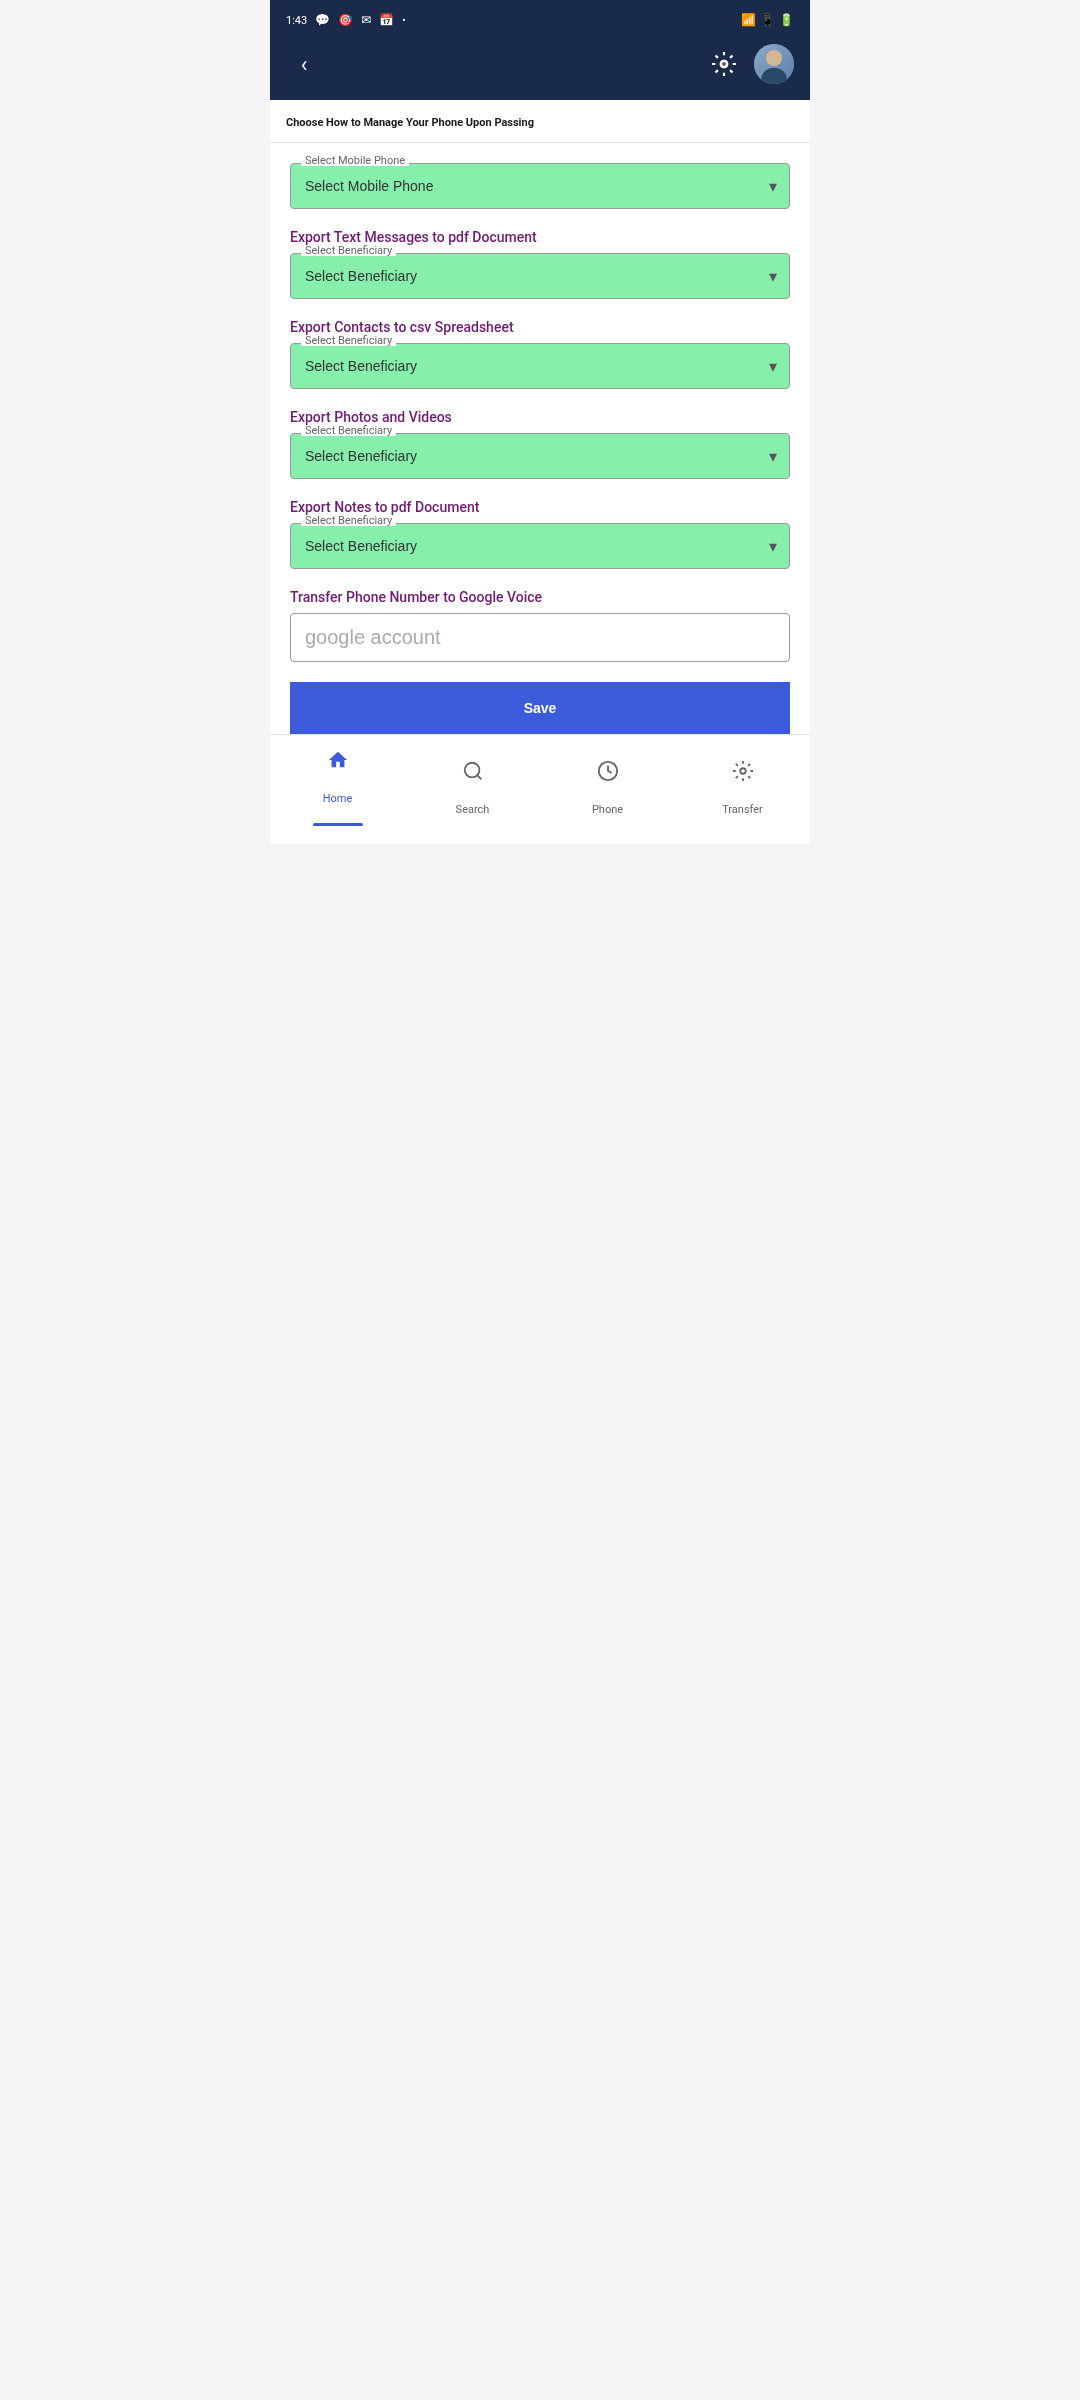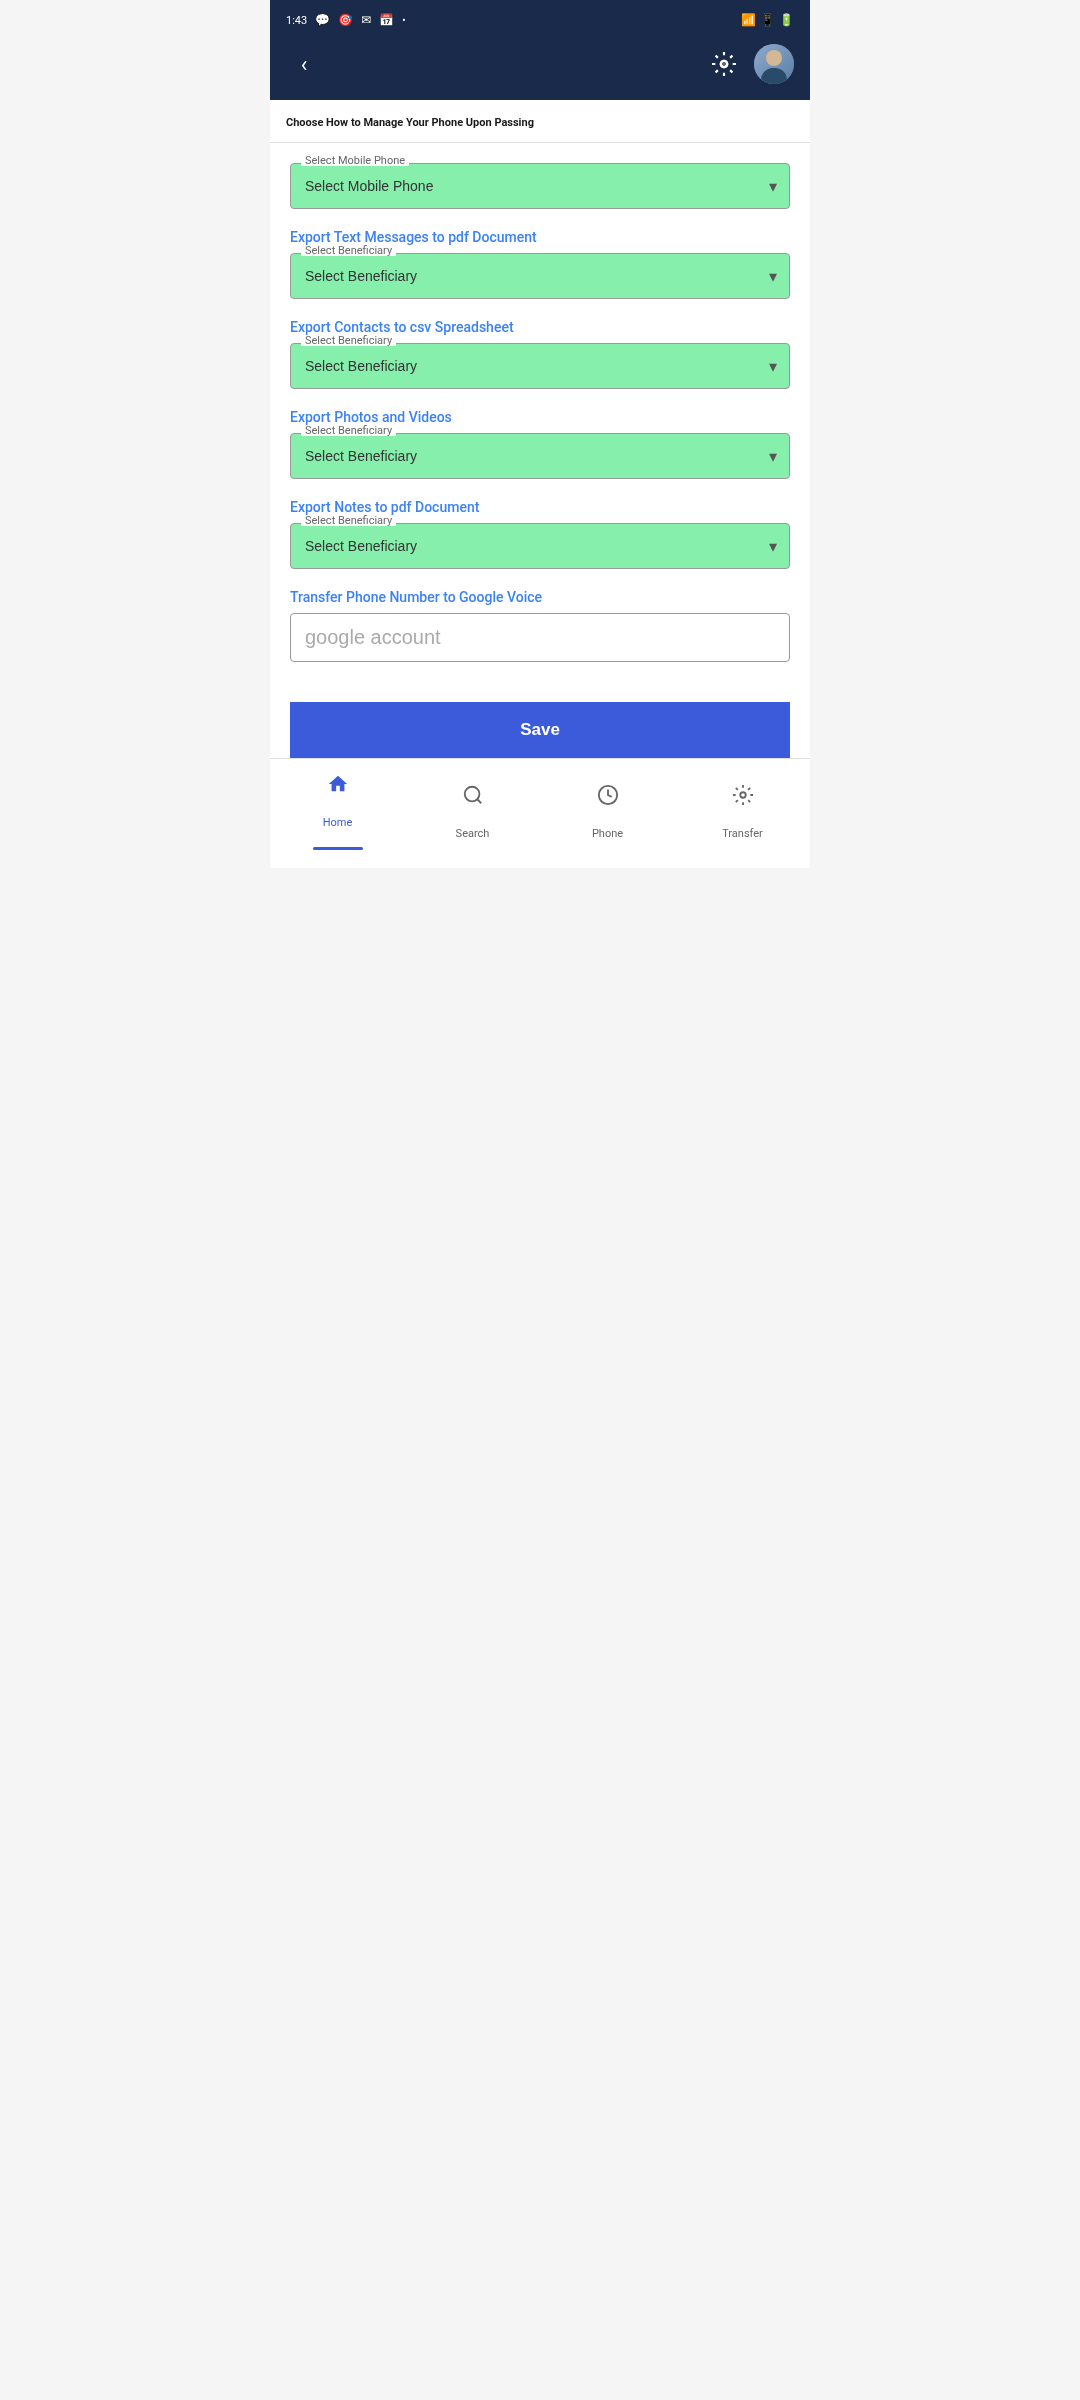--- a/index.html
+++ b/index.html
@@ -145,21 +145,21 @@
     }
 
     
     .form-section {
       margin-bottom: 20px;
     }
 
     .section-label {
       font-size: 14px;
       font-weight: 500;
-      color: #3b82f6;
+      color: #701a75;
       margin-bottom: 8px;
     }
 
     
     .dropdown-wrapper {
       position: relative;
       border: 1px solid #999;
       border-radius: 4px;
       background: #86efac;
     }
@@ -218,25 +218,24 @@
       color: #aaa;
     }
 
     
     .save-button {
       width: 100%;
       padding: 18px;
       background: #3b5bdb;
       color: white;
       border: none;
-      font-size: 17px;
+      font-size: 14px;
       font-weight: 600;
       cursor: pointer;
       text-align: center;
-      margin-top: 20px;
     }
 
     
     .bottom-nav {
       background: white;
       border-top: 1px solid #e0e0e0;
       display: flex;
       justify-content: space-around;
       align-items: center;
       padding: 10px 0 14px 0;

